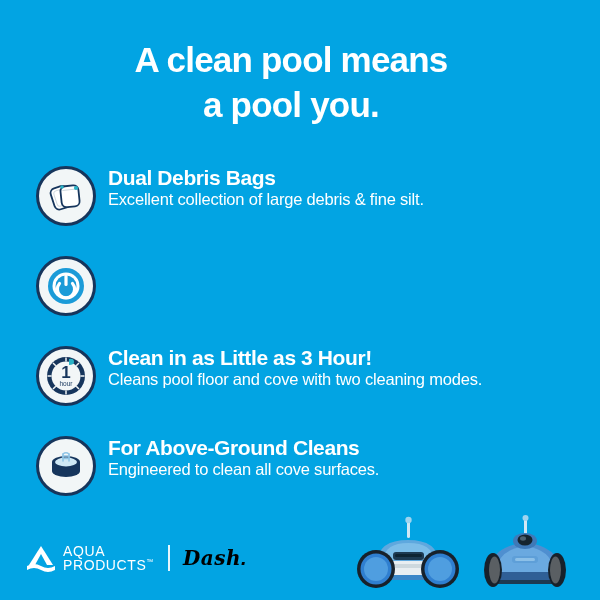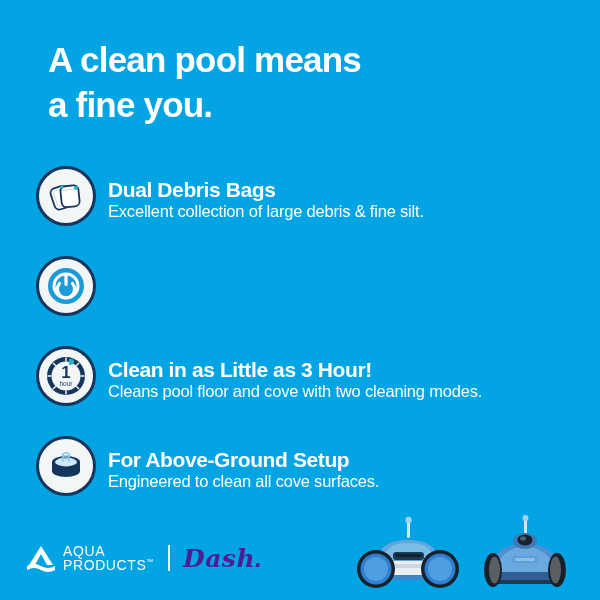--- a/index.html
+++ b/index.html
@@ -17,28 +17,29 @@
     position: relative;
     width: 600px;
     height: 600px;
     background: #02a4e3;
     overflow: hidden;
   }
 
   
   .headline {
     position: absolute;
-    left: 48px;
+    left: 56px;
     top: 38px;
     width: 470px;
     color: #ffffff;
     font-size: 35px;
     font-weight: bold;
     line-height: 1.28;
     letter-spacing: -0.8px;
+    text-align: center;
   }
   .headline .l2 { display: block; }
 
   
   .features {
     position: absolute;
     left: 36px;
     top: 166px;
     width: 548px;
   }
@@ -56,21 +57,21 @@
     background: #f2f6f7;
     border: 3px solid #16355c;
     box-sizing: border-box;
     display: flex;
     align-items: center;
     justify-content: center;
   }
   .feature-text {
     position: absolute;
     left: 72px;
-    top: 12px;
+    top: 0px;
     right: 0;
   }
   .feature-title {
     color: #ffffff;
     font-size: 21px;
     font-weight: bold;
     letter-spacing: -0.4px;
     line-height: 1.15;
     white-space: nowrap;
   }
@@ -120,22 +121,22 @@
     vertical-align: super;
   }
   .logo-divider {
     width: 2px;
     height: 26px;
     background: #ffffff;
     opacity: 0.9;
     margin: 0 13px 0 14px;
   }
   .dash-word {
-    color: #4c1d95;
-    font-size: 25px;
+    color: #000000;
+    font-size: 20px;
     font-style: italic;
     font-weight: bold;
     font-family: "DejaVu Serif", serif;
     letter-spacing: 0.5px;
   }
   .dash-word .dot { font-family: "Liberation Sans", sans-serif; }
 
   
   .robots {
     position: absolute;
@@ -145,21 +146,21 @@
     height: 86px;
   }
 </style>
 </head>
 <body>
 
 <div class="poster">
 
   <div class="headline">
     <span>A clean pool means</span>
-    <span class="l2">a fine you.</span>
+    <span class="l2">a pool you.</span>
   </div>
 
   <div class="features">
 
     <div class="feature">
       <div class="feature-icon">
         <svg width="40" height="40" viewBox="0 0 40 40">
           <g transform="rotate(-18 20 20)">
             <rect x="6" y="9" width="17" height="22" rx="5" ry="5" fill="#ffffff" stroke="#16355c" stroke-width="1.8"></rect>
             <rect x="9" y="12" width="11" height="16" rx="3" ry="3" fill="none" stroke="#cfd8de" stroke-width="1"></rect>
@@ -225,21 +226,21 @@
           <g stroke="#8fc5e6" stroke-width="1.6" fill="none" stroke-linecap="round">
             <path d="M18 16 v-7"></path>
             <path d="M24 16 v-7"></path>
             <path d="M18 11 h6"></path>
             <path d="M18 13.5 h6"></path>
             <path d="M18 9 q3 -2.5 6 0"></path>
           </g>
         </svg>
       </div>
       <div class="feature-text">
-        <div class="feature-title">For Above-Ground Setup</div>
+        <div class="feature-title">For Above-Ground Cleans</div>
         <div class="feature-desc">Engineered to clean all cove surfaces.</div>
       </div>
     </div>
 
   </div>
 
   <div class="footer">
     <svg class="aqua-mark" viewBox="0 0 30 28">
       <path d="M15 2 L27 21 H3 Z" fill="#ffffff"></path>
       <path d="M15 10 L21 21 H9 Z" fill="#02a4e3"></path>

